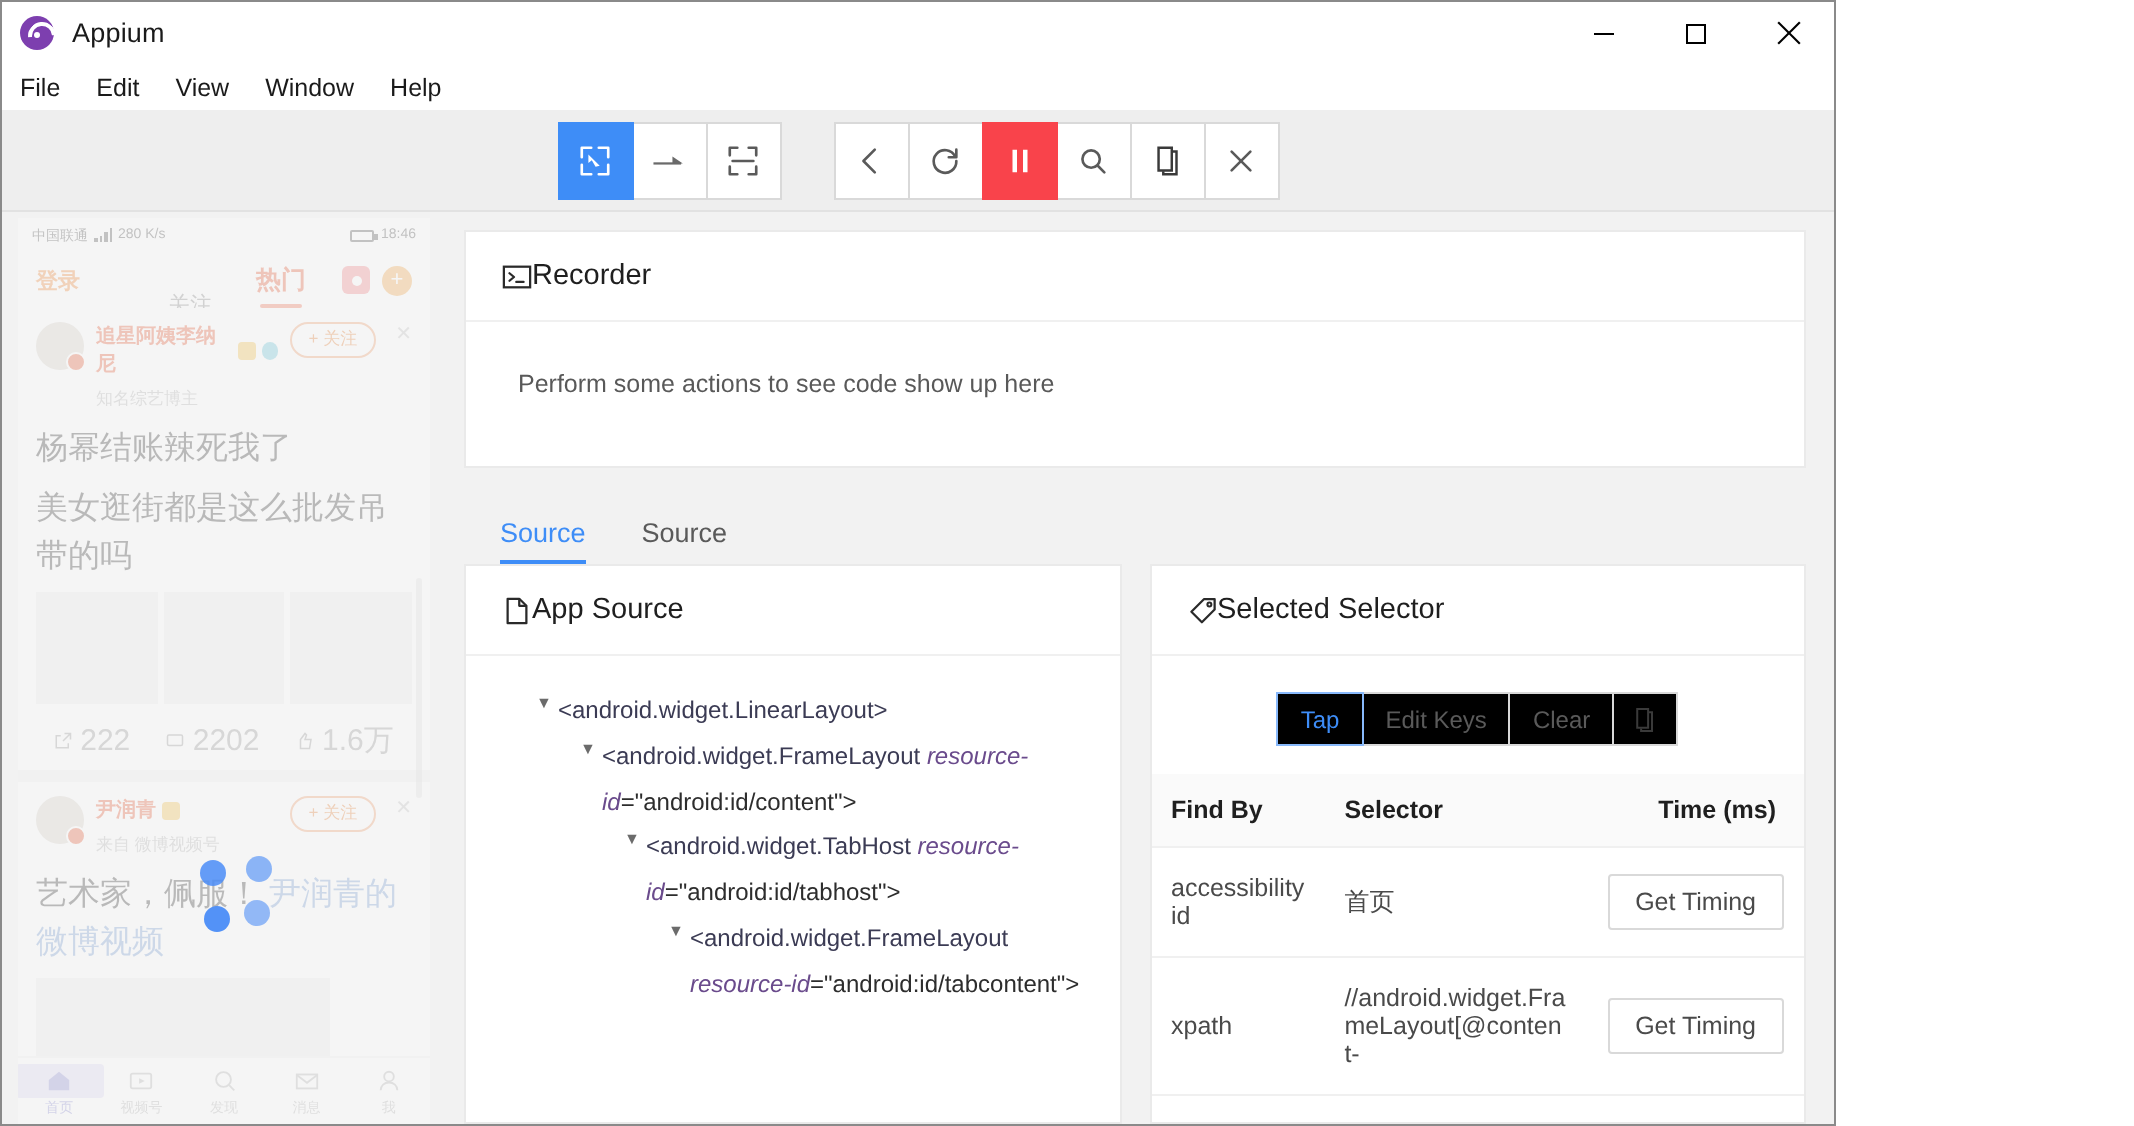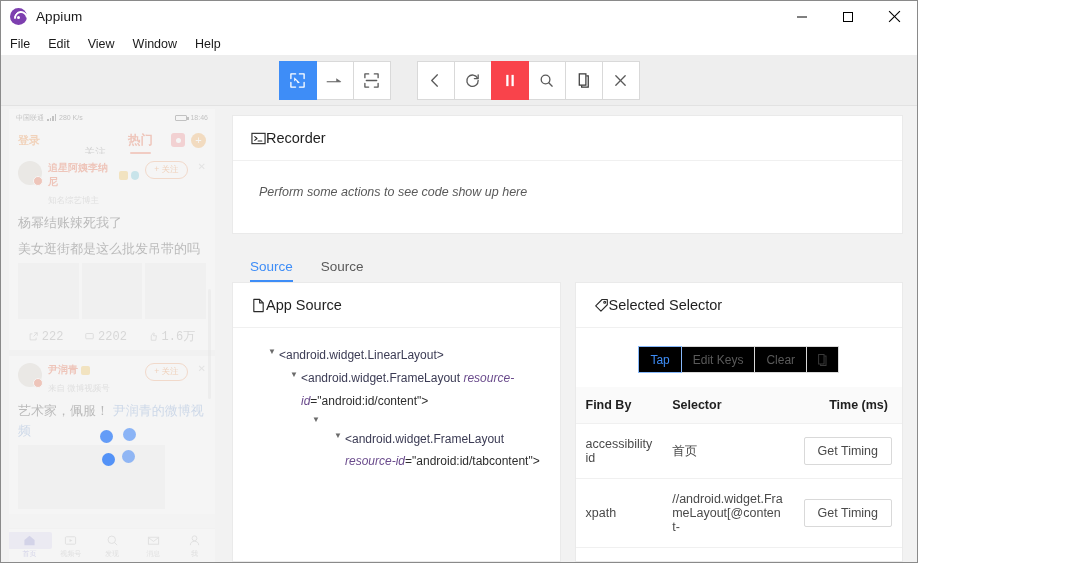--- a/index.html
+++ b/index.html
@@ -188,32 +188,32 @@
             border-radius:50%;background:#e8603c;border:1px solid #fff;}
   .post-meta{ flex:1; min-width:0; }
   .post-name{ font-size:10px; color:#e8603c; font-weight:bold; display:flex;
               align-items:center; gap:3px; }
   .vbadge{ width:9px;height:9px;border-radius:2px;background:#f2c14e;display:inline-block; }
   .vbadge2{ width:9px;height:9px;border-radius:50%;background:#6ec7d9;display:inline-block; }
   .post-sub{ font-size:8.5px;color:#b5b5b5;margin-top:2px; }
   .follow-btn{ border:1px solid #f0a070;border-radius:9px;color:#e8853c;
                font-size:8.5px;padding:2px 8px;white-space:nowrap;flex:0 0 auto; }
   .post-close{ color:#c4c4c4;font-size:10px;flex:0 0 auto;margin-left:4px; }
-  .post-text{ font-size:13px;color:#3a3a3a;margin-top:6px;line-height:1.5; }
+  .post-text{ font-size:16px;color:#3a3a3a;margin-top:6px;line-height:1.5; }
   .post-imgs{ display:flex;gap:3px;margin-top:5px; }
   .post-imgs div{ flex:1;height:56px;background:#eeeeee; }
   .post-big{ height:64px;background:#ededed;margin-top:5px;width:78%; }
   .chip-row{ display:flex;align-items:center;justify-content:space-between;margin-top:6px; }
   .chip{ display:flex;align-items:center;gap:4px;background:#f4f4f4;border-radius:10px;
          padding:2px 8px 2px 3px;font-size:8.5px;color:#888; }
   .chip .dot{ width:12px;height:12px;border-radius:50%;background:#d9d9d9; }
   .faces{ display:flex;align-items:center;gap:2px;font-size:8.5px;color:#b0b0b0; }
   .faces em{ width:11px;height:11px;border-radius:50%;background:#f2d488;display:block; }
   .stat-row{ display:flex;justify-content:space-around;margin-top:7px;
-             padding-top:2px;font-size:12px;color:#9a9a9a;font-family:Liberation Mono, monospace; }
+             padding-top:2px;font-size:15px;color:#9a9a9a; }
   .stat{ display:flex;align-items:center;gap:4px; }
 
   .dev-nav{
     position:absolute;left:0;right:0;bottom:0;height:36px;background:#fdfdfd;
     border-top:1px solid #efefef;display:flex;align-items:center;
   }
   .nav-item{ flex:1;display:flex;flex-direction:column;align-items:center;gap:2px;
              font-size:7px;color:#b6b6b6;position:relative; }
   .nav-item.active{ color:#8f8fd4; }
   .nav-item.active::before{
@@ -257,21 +257,20 @@
     border-bottom:1px solid #f0f0f0;
     font-size:14.5px; color:#1f1f1f;
   }
   .card-head svg{ display:block; }
 
   .recorder-card{ margin-bottom: 0; }
   .recorder-body{
     padding: 24px 18px 34px 26px;
     font-size: 12.5px;
     color:#595959;
-    font-style: italic;
   }
 
   .tabs-row{
     display:flex; align-items:flex-end; gap:28px;
     padding: 14px 0 0 18px;
     height: 48px;
   }
   .tab{
     font-size:13.5px; color:#5a5a5a; padding-bottom:8px; position:relative;
   }
@@ -620,20 +619,23 @@
 
                 <div class="tnode" style="padding-left:44px;">
                   <span class="caret">▼</span>
                   <span class="tnode-txt">
                     <span class="tag">&lt;android.widget.FrameLayout </span><span class="attr">resource-id</span><span class="val">="android:id/content"&gt;</span>
                   </span>
                 </div>
 
                 <div class="tnode" style="padding-left:66px;">
                   <span class="caret">▼</span>
+                  <span class="tnode-txt">
+                    <span class="tag">&lt;android.widget.TabHost </span><span class="attr">resource-id</span><span class="val">="android:id/tabhost"&gt;</span>
+                  </span>
                 </div>
 
                 <div class="tnode" style="padding-left:88px;">
                   <span class="caret">▼</span>
                   <span class="tnode-txt">
                     <span class="tag">&lt;android.widget.FrameLayout </span><span class="attr">resource-id</span><span class="val">="android:id/tabcontent"&gt;</span>
                   </span>
                 </div>
 
               </div>

